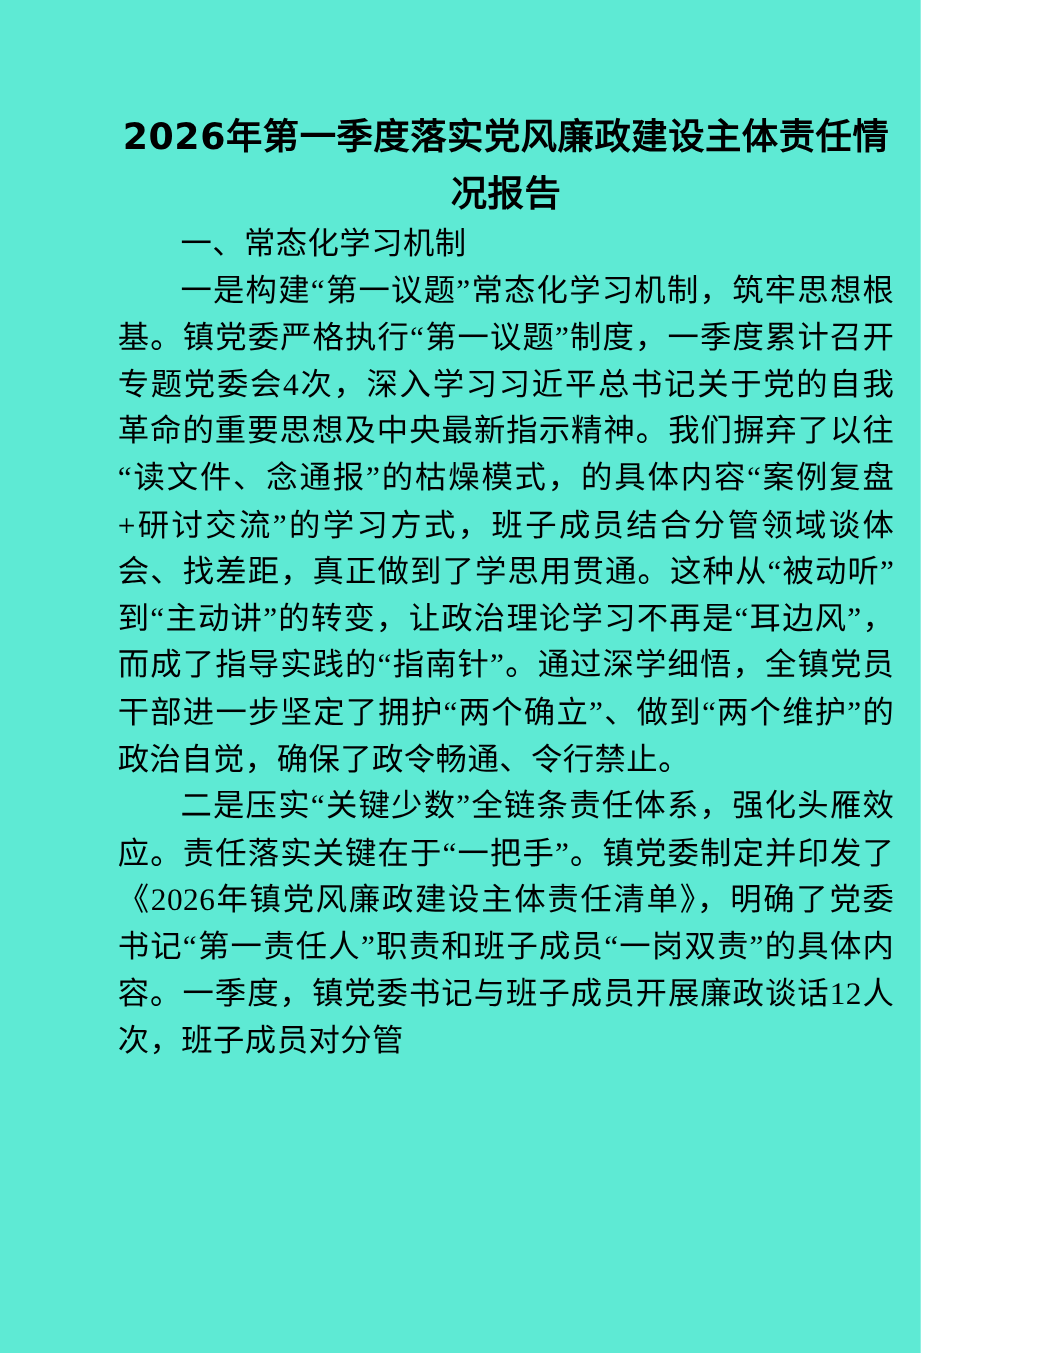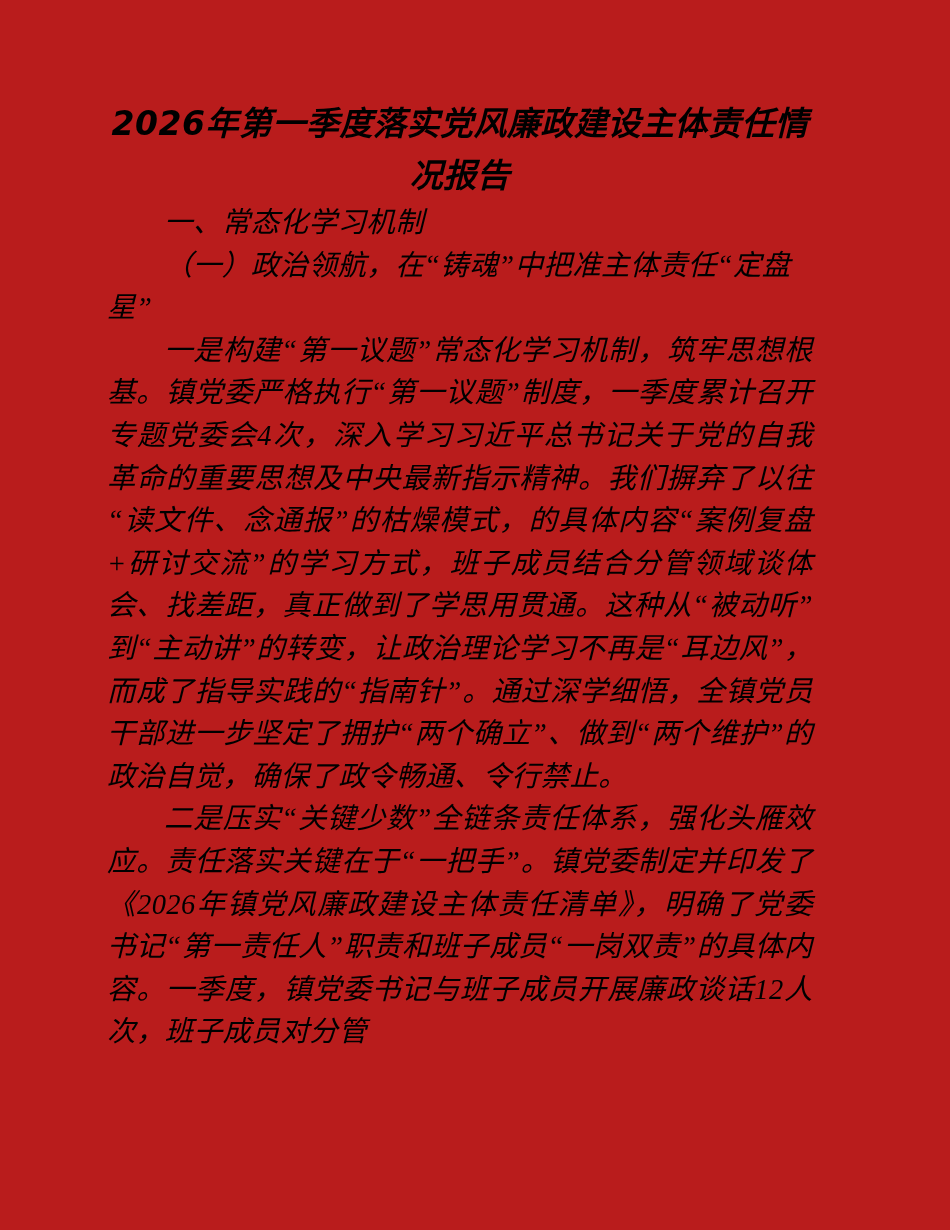--- a/index.html
+++ b/index.html
@@ -9,26 +9,25 @@
     background: #ffffff;
   }
 
   body {
     font-family: "Liberation Serif", "DejaVu Serif", serif;
     color: #000000;
   }
 
   .page {
     position: relative;
-    width: 950px;
+    width: 837px;
     height: 1230px;
-    background: #b91c1c;
+    background: #5eead4;
     overflow: hidden;
     box-sizing: border-box;
-    font-style: italic;
   }
 
   
   .content {
     position: absolute;
     left: 107px;
     top: 0;
     width: 706px;
   }
 
@@ -81,21 +80,20 @@
 
 <div class="page">
 
   <div class="content">
 
     <h1 class="doc-title">2026年第一季度落实党风廉政建设主体责任情况报告</h1>
 
 
     <p class="heading-l1">一、常态化学习机制</p>
 
-    <p class="heading-l2">（一）政治领航，在“铸魂”中把准主体责任“定盘星”</p>
 
     <p class="para">一是构建“第一议题”常态化学习机制，筑牢思想根基。镇党委严格执行“第一议题”制度，一季度累计召开专题党委会4次，深入学习习近平总书记关于党的自我革命的重要思想及中央最新指示精神。我们摒弃了以往“读文件、念通报”的枯燥模式，的具体内容“案例复盘+研讨交流”的学习方式，班子成员结合分管领域谈体会、找差距，真正做到了学思用贯通。这种从“被动听”到“主动讲”的转变，让政治理论学习不再是“耳边风”，而成了指导实践的“指南针”。通过深学细悟，全镇党员干部进一步坚定了拥护“两个确立”、做到“两个维护”的政治自觉，确保了政令畅通、令行禁止。</p>
 
     <p class="para">二是压实“关键少数”全链条责任体系，强化头雁效应。责任落实关键在于“一把手”。镇党委制定并印发了《2026年镇党风廉政建设主体责任清单》，明确了党委书记“第一责任人”职责和班子成员“一岗双责”的具体内容。一季度，镇党委书记与班子成员开展廉政谈话12人次，班子成员对分管</p>
 
   </div>
 
 </div>
 
 </body></html>

